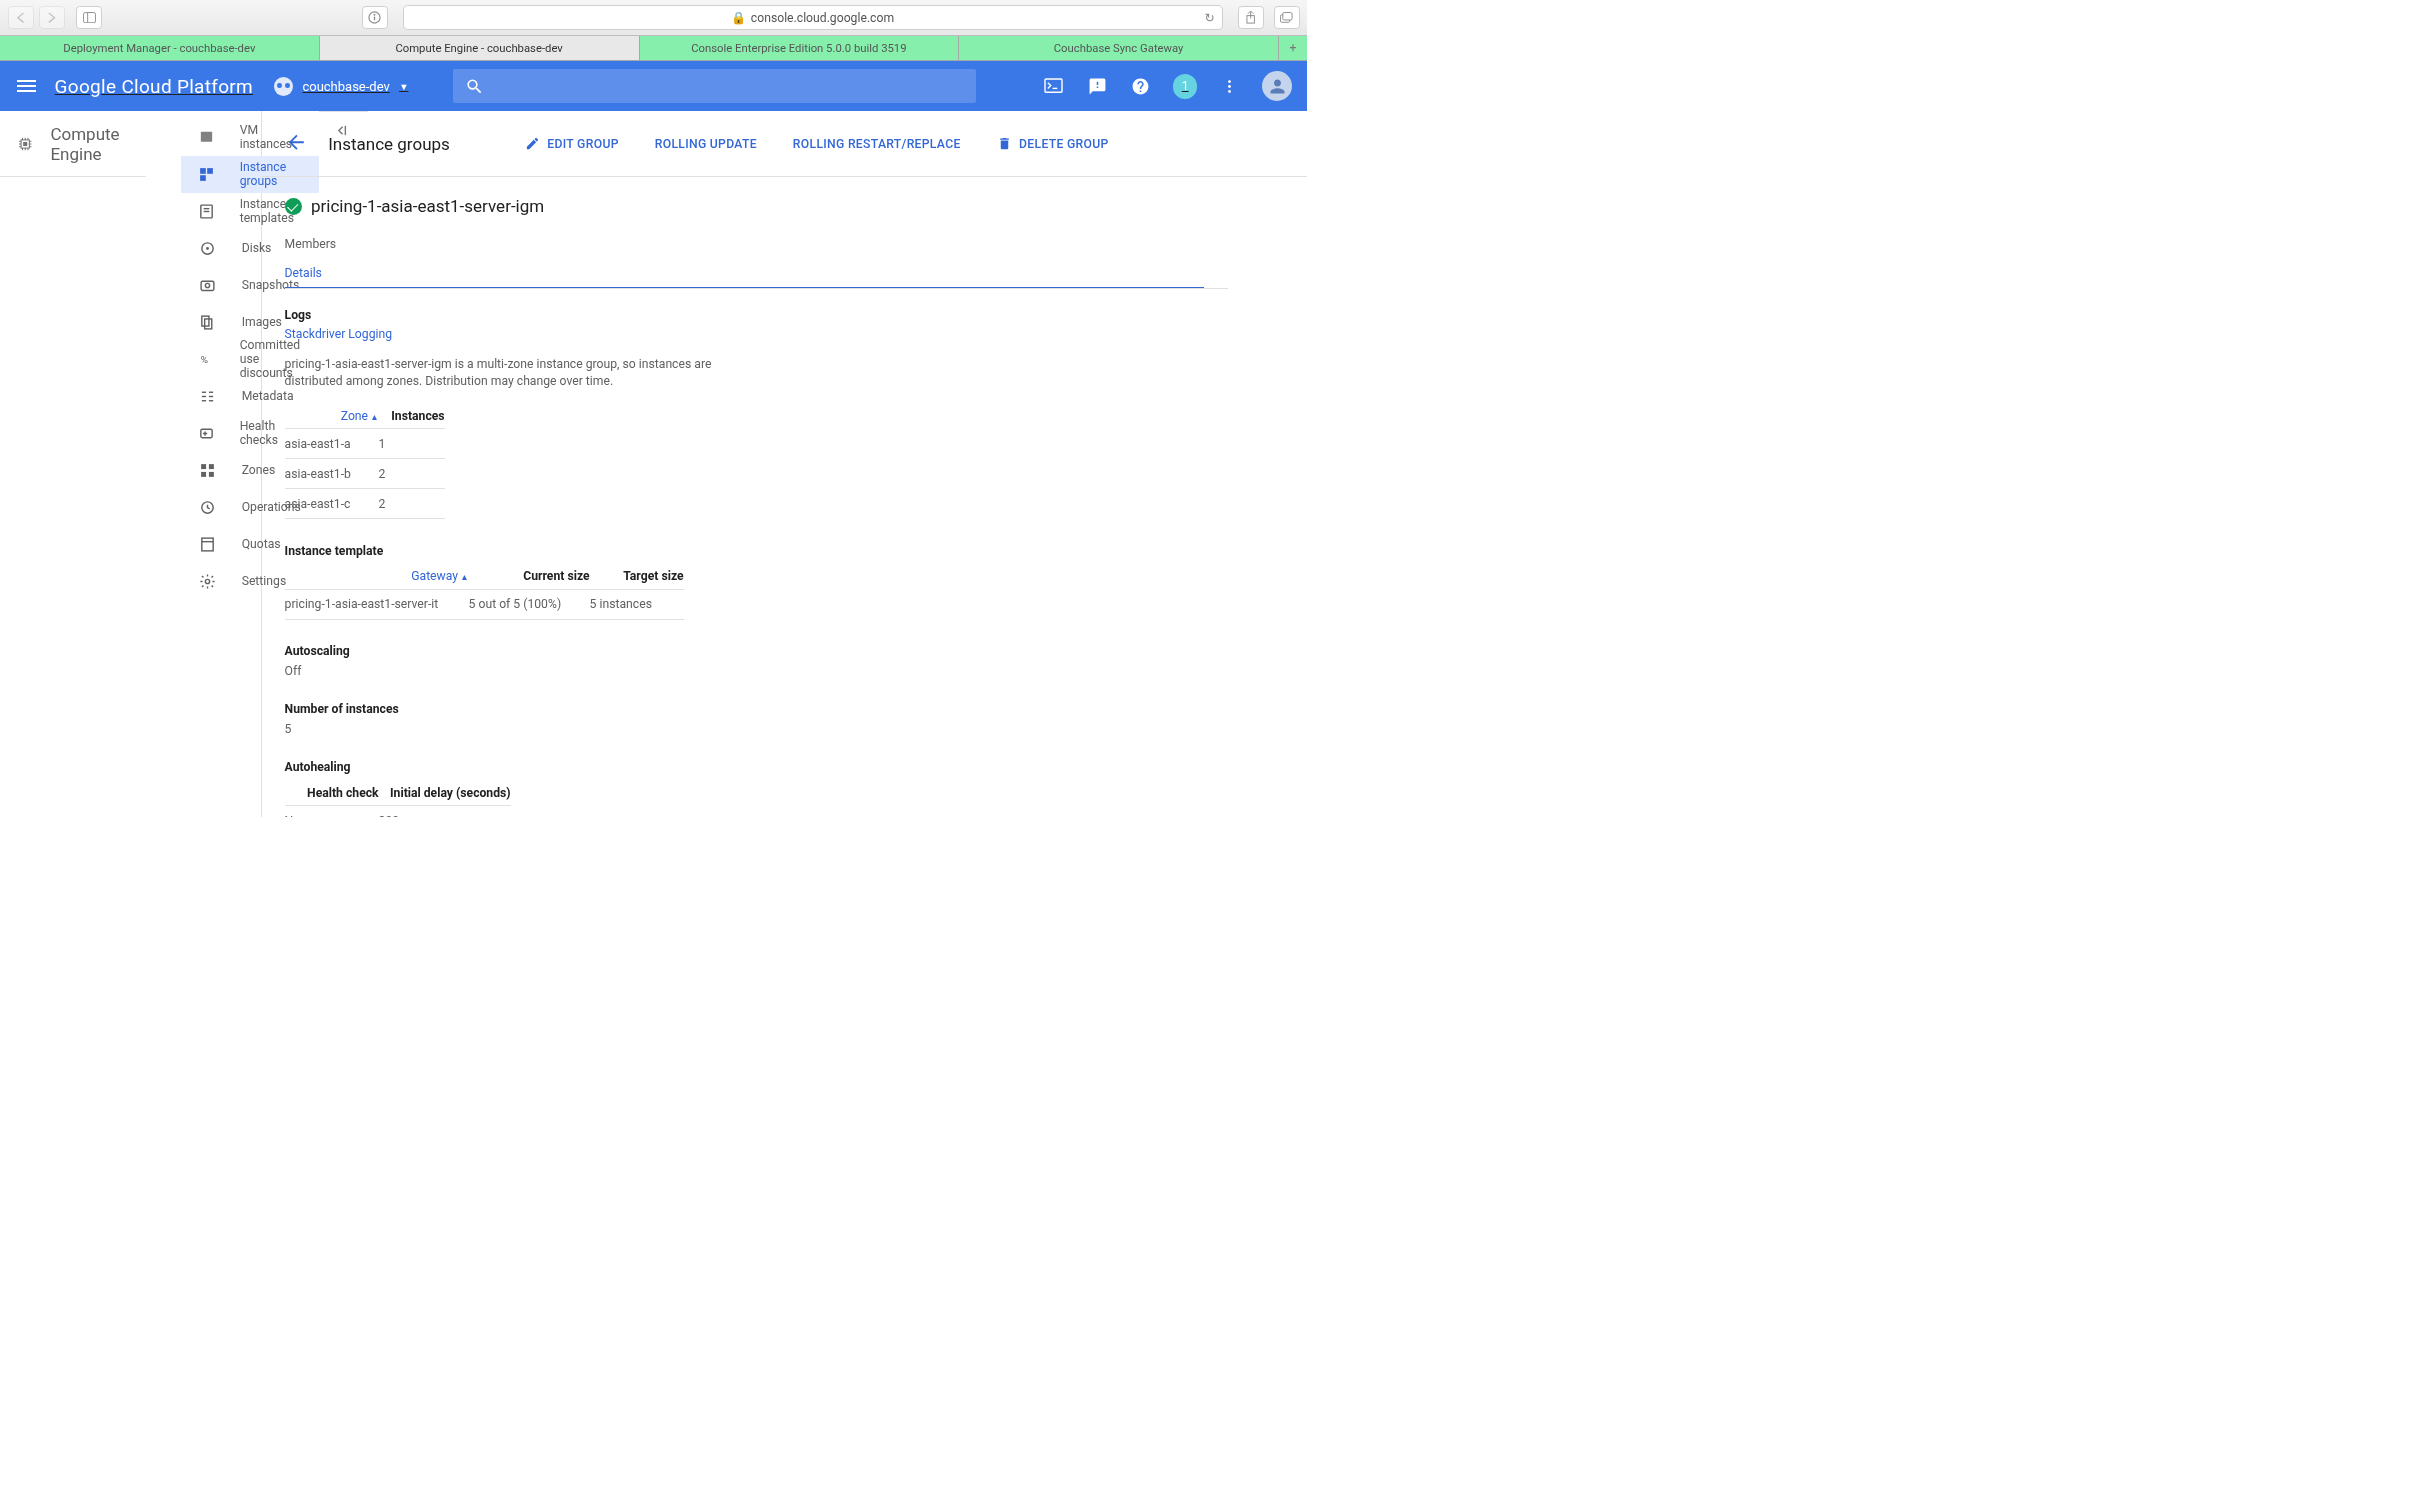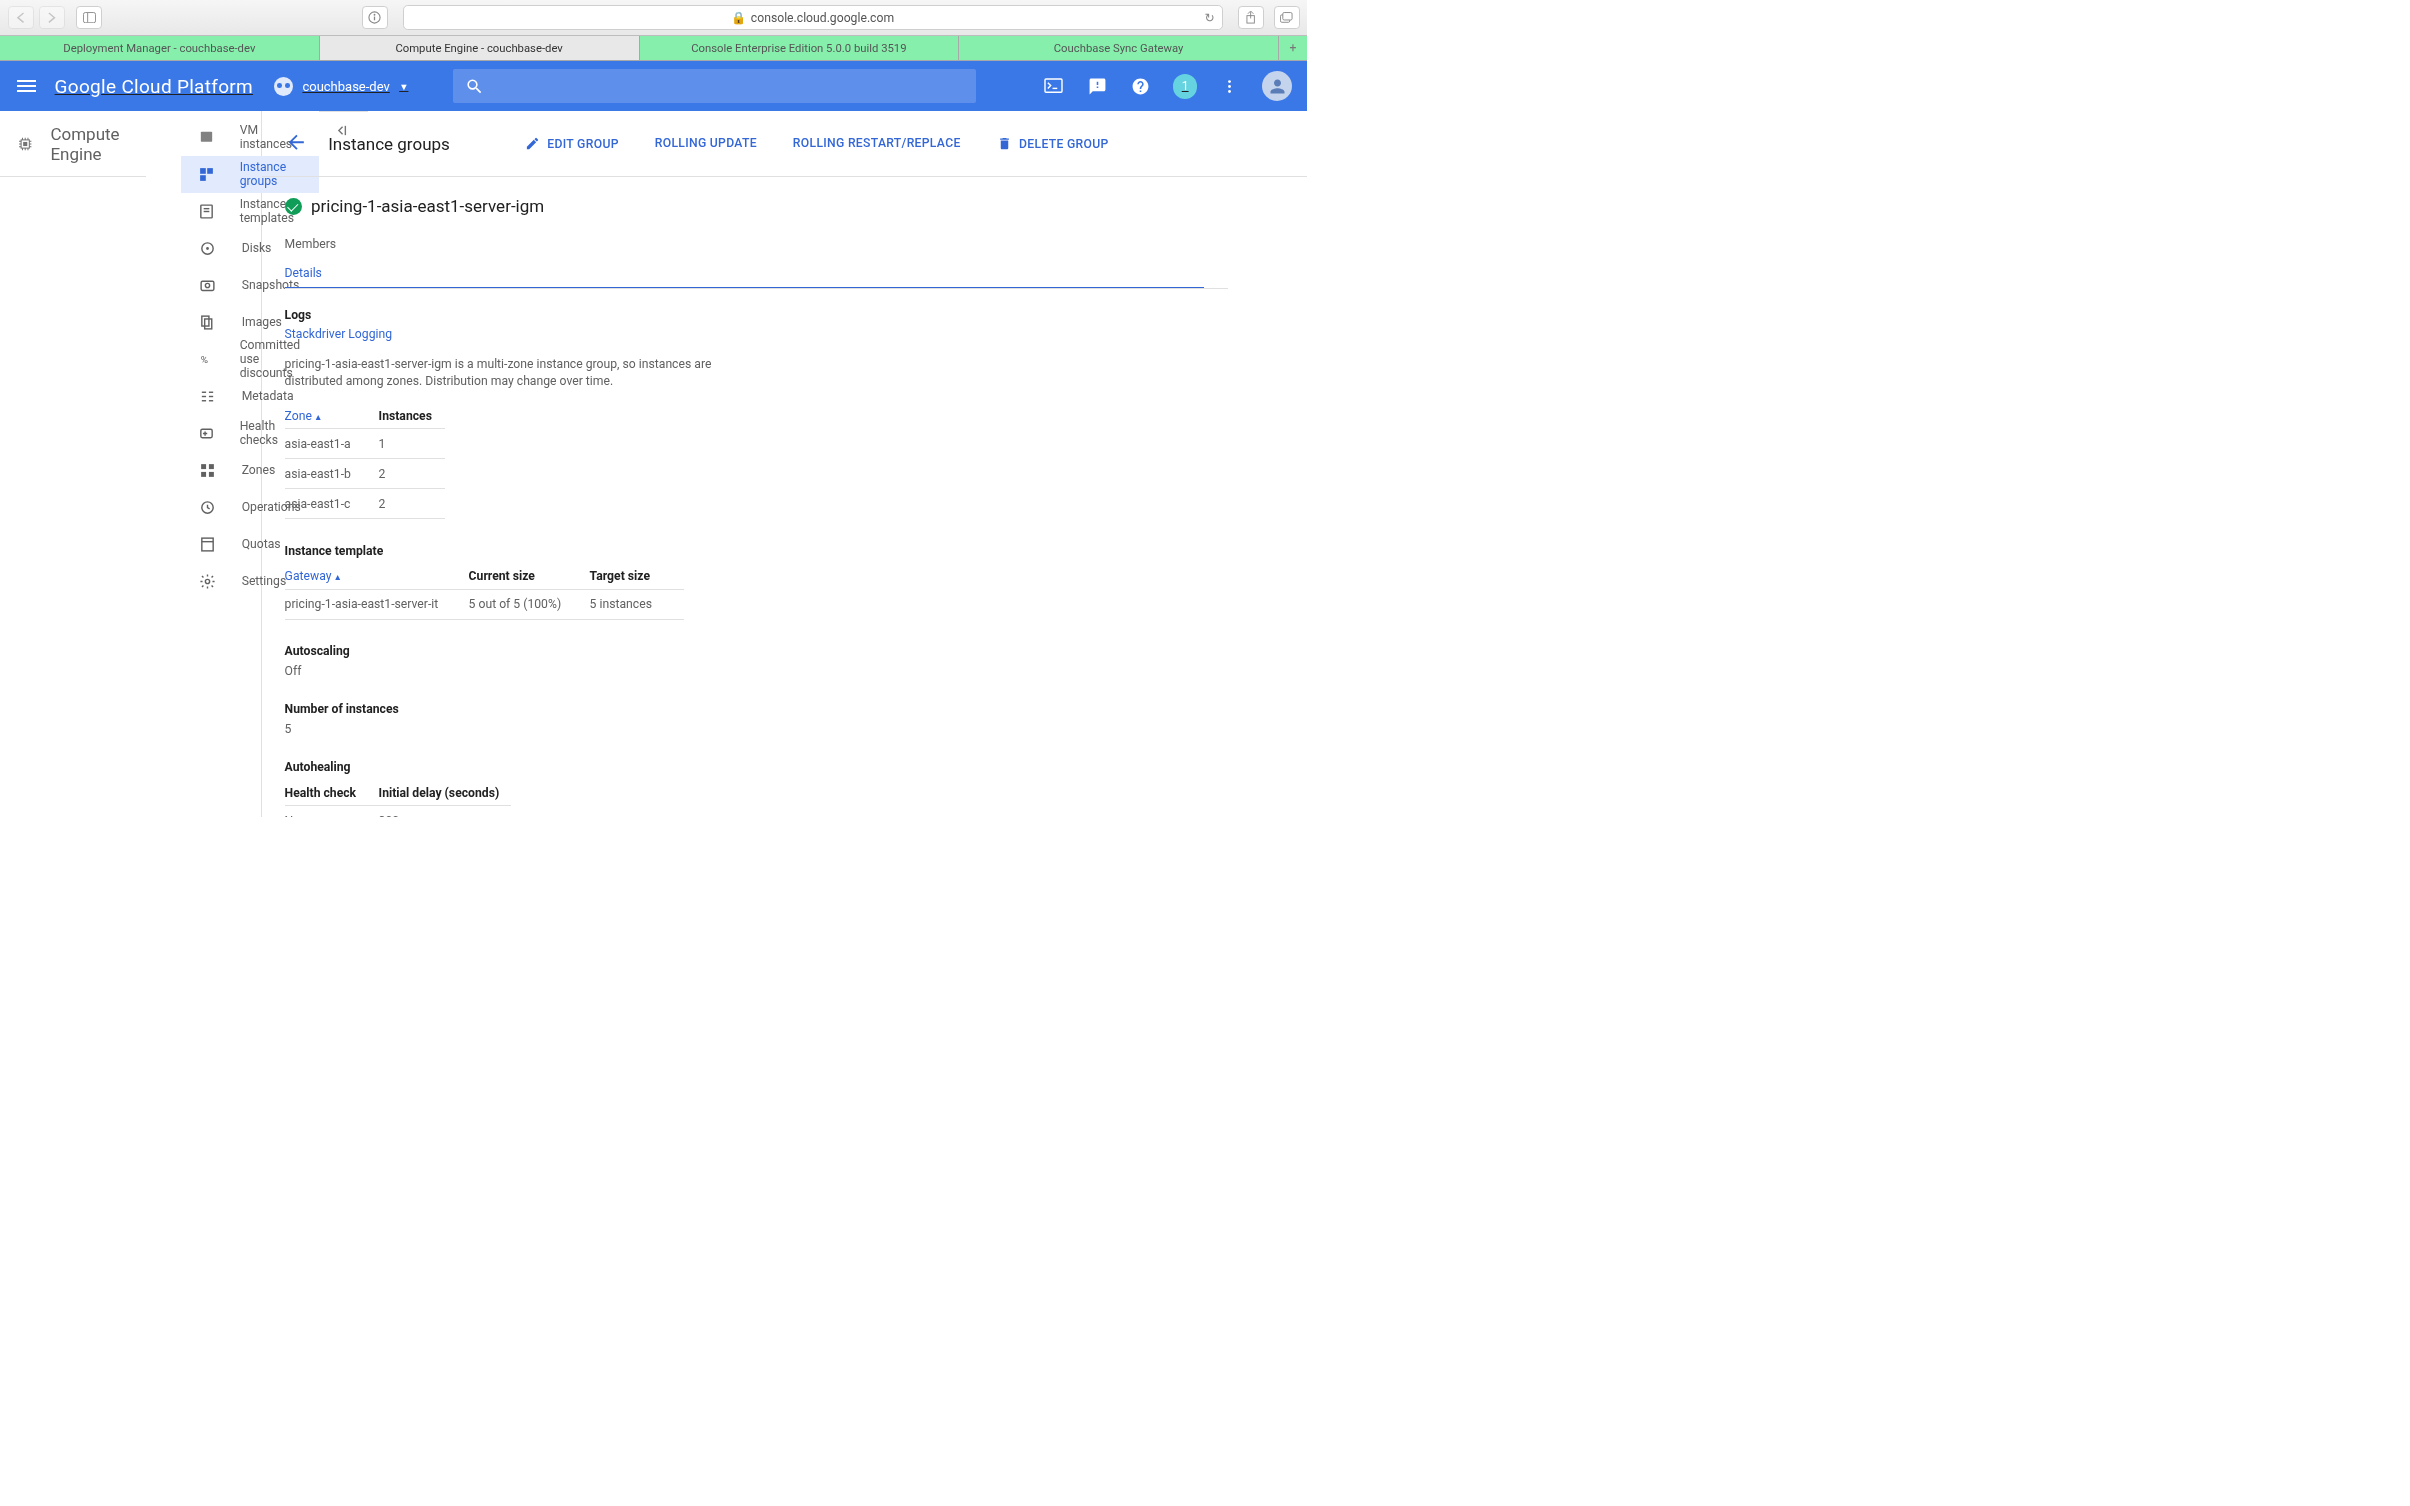--- a/index.html
+++ b/index.html
@@ -48,40 +48,40 @@
 .sidebar-item .icon { width: 19px; height: 19px; margin-right: 24.5px; fill: #757575; display:flex;align-items:center;justify-content:center; }
 .sidebar-item.active { background: #e1ebfd; color: #3367d6; }
 .sidebar-item.active .icon { fill: #3367d6; }
 .sidebar-footer { height: 38px; border-top: 0.9px solid #e0e0e0; display:flex;align-items:center;padding: 0 17px; color: #757575;}
 
 
 .main { flex: 1; overflow-y: auto; }
 .page-header { height: 66px; display: flex; align-items: center; padding: 0 22.6px; border-bottom: 0.9px solid #e0e0e0; }
 .back-arrow { color: #3367d6; margin-right: 21px; cursor: pointer; }
 .page-title { font-size: 17px; color: #212121; }
-.actions { margin-left: 75px; display: flex; align-items: flex-start; gap: 36px; }
+.actions { margin-left: 75px; display: flex; align-items: center; gap: 36px; }
 .action-btn { display: flex; align-items: center; color: #3367d6; font-size: 12.2px; font-weight: 500; cursor: pointer; letter-spacing: 0.3px; }
 .action-btn .icon { margin-right: 7.5px; fill: #3367d6; }
 
 .content { padding: 19px 22.6px; max-width: 989px; }
 .group-title-row { display: flex; align-items: center; margin-bottom: 13px; }
 .status-check { width: 17px; height: 17px; background: #0f9d58; border-radius: 50%; display:flex;align-items:center;justify-content:center;margin-right: 9.4px; }
 .status-check::after { content:''; width: 4.7px; height: 8.5px; border: solid #fff; border-width: 0 1.9px 1.9px 0; transform: rotate(45deg); margin-top:-1.9px;}
 .group-name { font-size: 17px; color: #212121; }
 
 .tabs { display: flex; border-bottom: 0.9px solid #e0e0e0; margin-bottom: 19px; flex-direction: column; }
 .tab { padding: 7.5px 0; margin-right: 24.5px; font-size: 12.2px; color: #616161; cursor: pointer; }
 .tab.active { color: #3367d6; border-bottom: 1.9px solid #3367d6; margin-bottom: -0.9px; }
 
 .section-label { font-size: 12.2px; font-weight: 700; color: #212121; margin-bottom: 5.6px; }
 .link { color: #3367d6; cursor: pointer; }
 .desc { color: #616161; margin: 15px 0 13px; line-height: 1.4; max-width: 443px; }
 
 .mini-table { border-collapse: collapse; font-size: 12.2px; }
-.mini-table th { text-align: left; font-weight: 700; padding: 5.6px 0; border-bottom: 0.9px solid #e0e0e0; color: #212121; }
+.mini-table th { text-align: right; font-weight: 700; padding: 5.6px 0; border-bottom: 0.9px solid #e0e0e0; color: #212121; }
 .mini-table th.sortable { color: #3367d6; font-weight: 400; cursor: pointer; }
 .mini-table th.sortable::after { content: ' ▲'; font-size: 8.5px; }
 .mini-table td { padding: 7.5px 0; border-bottom: 0.9px solid #e0e0e0; color: #616161; }
 .zone-table th:first-child, .zone-table td:first-child { width: 94px; padding-right: 0;}
 .zone-table th:nth-child(2), .zone-table td:nth-child(2) { width: 66px; }
 .template-table th:first-child, .template-table td:first-child { width: 184px; }
 .template-table th:nth-child(2), .template-table td:nth-child(2) { width: 121px; }
 .template-table th:nth-child(3), .template-table td:nth-child(3) { width: 94px; }
 .autoheal-table th:first-child, .autoheal-table td:first-child { width: 94px; }
 .autoheal-table th:nth-child(2), .autoheal-table td:nth-child(2) { width: 132px; }

